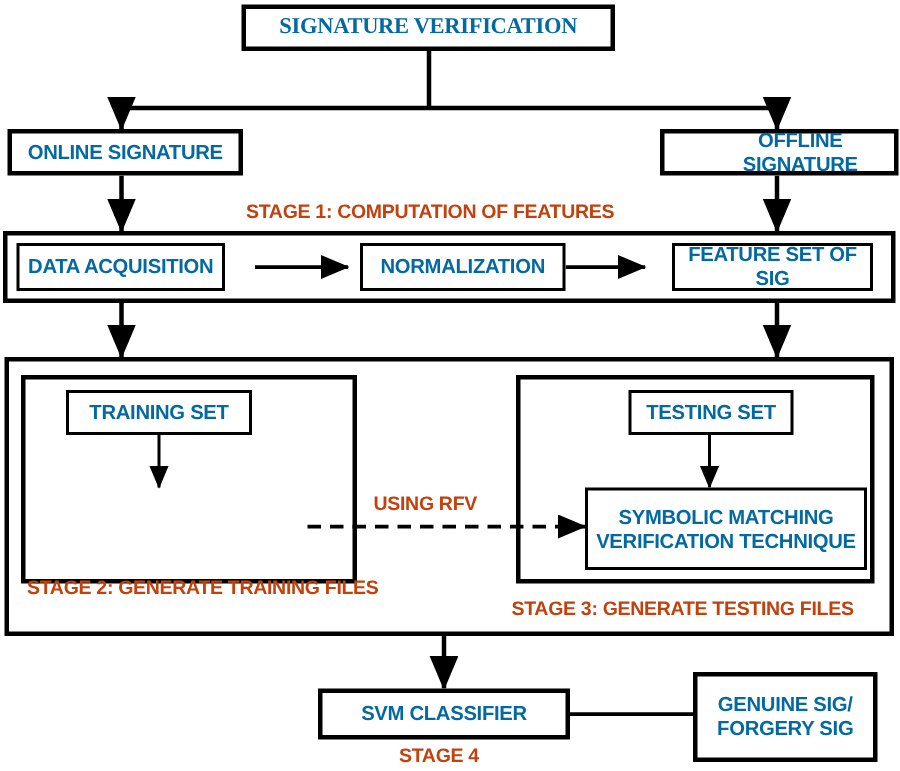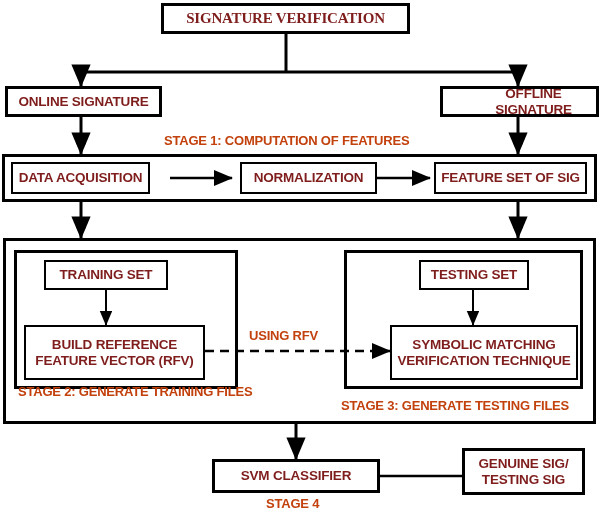--- a/index.html
+++ b/index.html
@@ -15,21 +15,21 @@
   .box{
     position:absolute;
     box-sizing:border-box;
     background:#ffffff;
     border:2px solid #000000;
     display:flex;
     align-items:center;
     justify-content:center;
     text-align:center;
     font-weight:bold;
-    color:#7f1d1d;
+    color:#0369a1;
     letter-spacing:-0.2px;
     line-height:1.15;
     z-index:5;
   }
   .box.thick{border-width:3px;}
   .box.serif{font-family:"Liberation Serif", serif;}
   .box .l2{display:block;}
 
   
   .frame{
@@ -121,36 +121,32 @@
   <div class="frame" style="left:2px;top:154px;width:595px;height:48px;"></div>
 
   <div class="box" style="left:11px;top:162px;width:139px;height:32px;font-size:13.5px;">
     <span>DATA ACQUISITION</span>
   </div>
 
   <div class="box" style="left:240px;top:162px;width:137px;height:32px;font-size:13.5px;">
     <span>NORMALIZATION</span>
   </div>
 
-  <div class="box" style="left:434px;top:162px;width:153px;height:32px;font-size:13.5px;">
+  <div class="box" style="left:448px;top:162px;width:134px;height:32px;font-size:13.5px;justify-content:flex-end;">
     <span>FEATURE SET OF SIG</span>
   </div>
 
   <div class="frame" style="left:3px;top:238px;width:593px;height:186px;"></div>
 
   <div class="frame-inner" style="left:14px;top:250px;width:224px;height:139px;"></div>
 
   <div class="box" style="left:44px;top:260px;width:124px;height:30px;font-size:13.5px;">
     <span>TRAINING SET</span>
   </div>
 
-  <div class="box" style="left:24px;top:325px;width:181px;height:55px;font-size:13.5px;flex-direction:column;">
-    <span class="l2">BUILD REFERENCE</span>
-    <span class="l2">FEATURE VECTOR (RFV)</span>
-  </div>
 
   <div class="label" style="left:18px;top:384px;font-size:13px;">STAGE 2: GENERATE TRAINING FILES</div>
 
   <div class="frame-inner" style="left:344px;top:250px;width:239px;height:139px;"></div>
 
   <div class="box" style="left:419px;top:260px;width:110px;height:30px;font-size:13.5px;">
     <span>TESTING SET</span>
   </div>
 
   <div class="box" style="left:390px;top:325px;width:188px;height:55px;font-size:13.5px;flex-direction:column;text-align:right;">
@@ -161,23 +157,23 @@
   <div class="label" style="left:341px;top:398px;font-size:13px;">STAGE 3: GENERATE TESTING FILES</div>
 
   <div class="label" style="left:249px;top:328px;font-size:13px;">USING RFV</div>
 
   <div class="box thick" style="left:212px;top:459px;width:168px;height:34px;font-size:13.5px;">
     <span>SVM CLASSIFIER</span>
   </div>
 
   <div class="label" style="left:266px;top:496px;font-size:13px;">STAGE 4</div>
 
-  <div class="box thick" style="left:462px;top:448px;width:123px;height:47px;font-size:13.5px;flex-direction:column;">
+  <div class="box thick" style="left:462px;top:448px;width:123px;height:60px;font-size:13.5px;flex-direction:column;">
     <span class="l2">GENUINE SIG/</span>
-    <span class="l2">TESTING SIG</span>
+    <span class="l2">FORGERY SIG</span>
   </div>
 
   <svg id="wires-top" viewBox="0 0 600 514">
 
     <path d="M81,152 l-5,-9 l10,0 z" fill="#000"></path>
     <path d="M518,152 l-5,-9 l10,0 z" fill="#000"></path>
     <path d="M81,236 l-5,-9 l10,0 z" fill="#000"></path>
     <path d="M518,236 l-5,-9 l10,0 z" fill="#000"></path>
   </svg>
 

